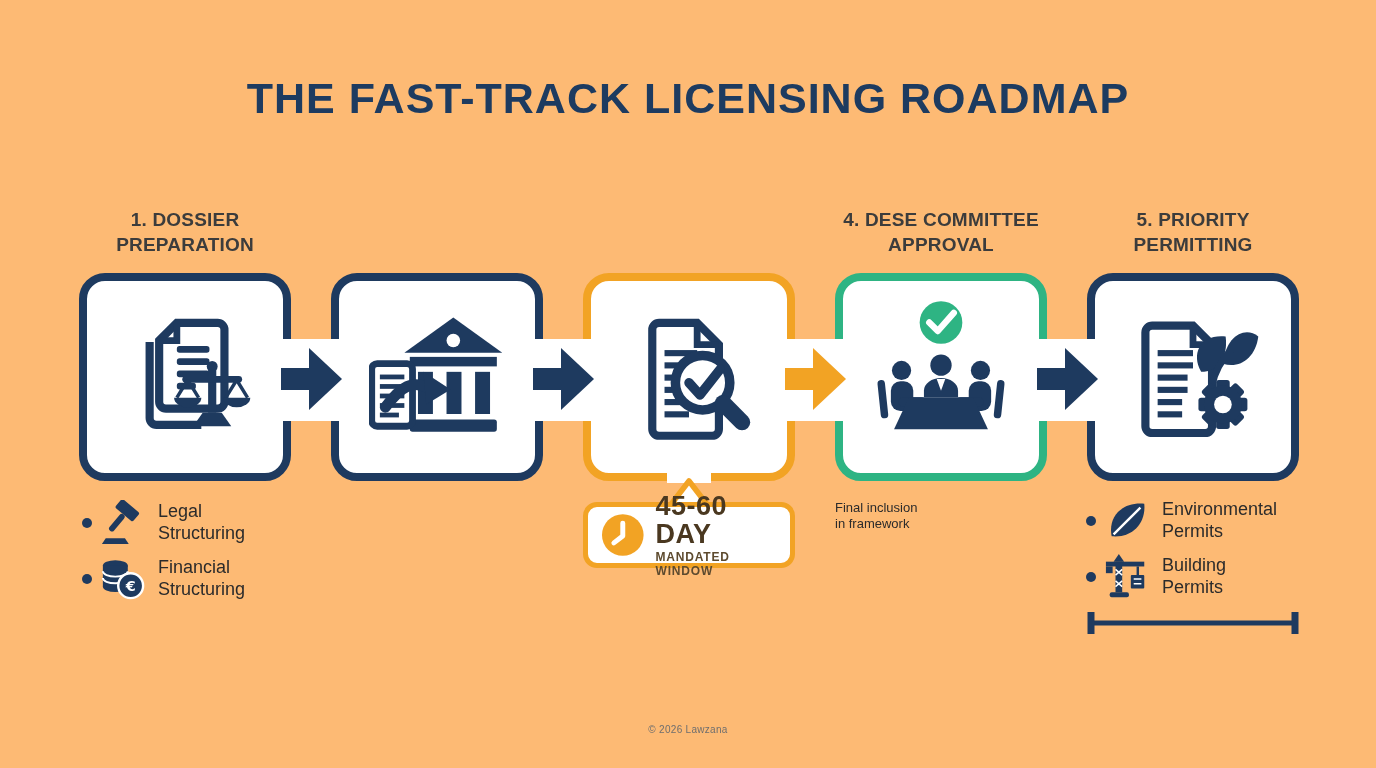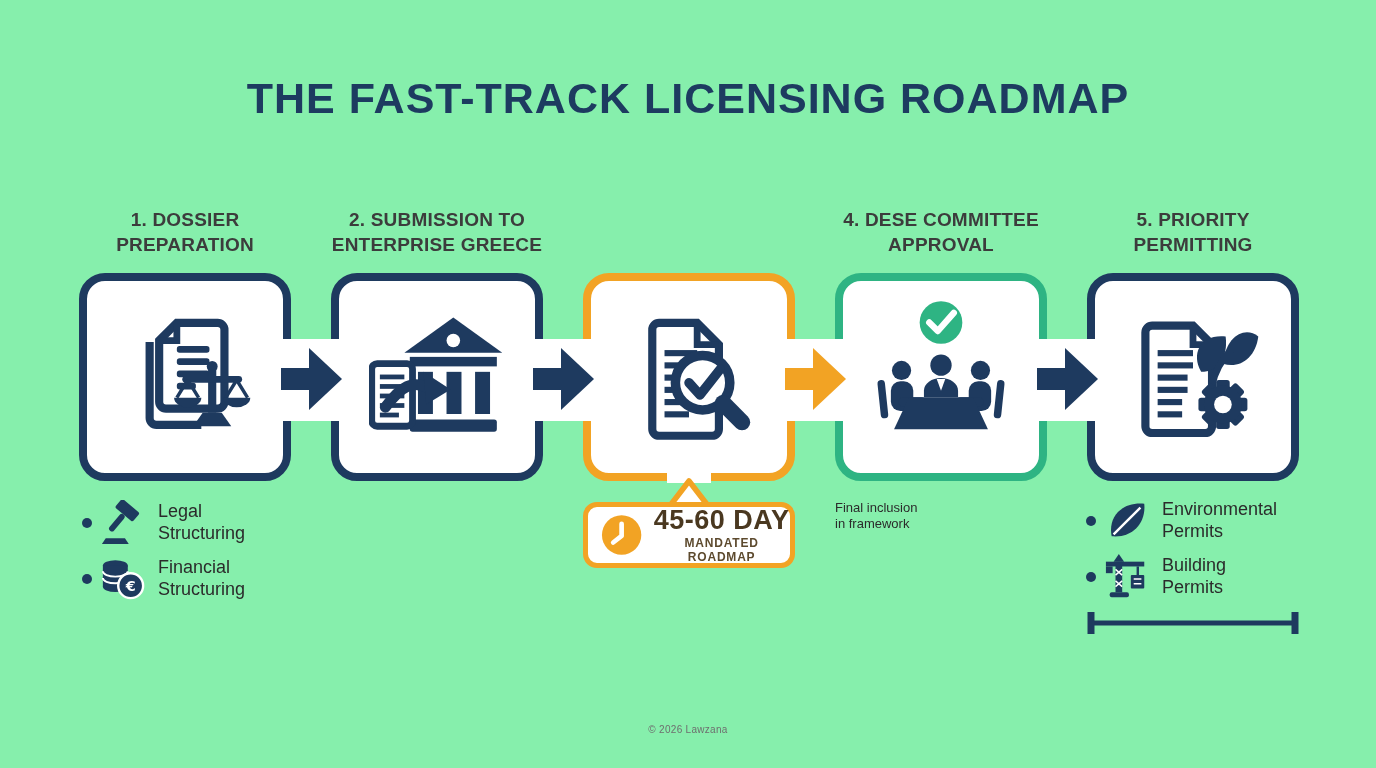--- a/index.html
+++ b/index.html
@@ -1,37 +1,37 @@
 <!DOCTYPE html>
 <html><head>
 <meta charset="utf-8">
 <style>
   html,body{margin:0;padding:0;background:#ffffff;}
-  #canvas{position:relative;width:1376px;height:768px;background:#86efac;overflow:hidden;
+  #canvas{position:relative;width:1376px;height:768px;background:#fdba74;overflow:hidden;
           font-family:"Liberation Sans",sans-serif;}
   .title{position:absolute;top:74px;left:0;width:100%;text-align:center;
          font-size:43px;font-weight:800;letter-spacing:1px;color:#1d3b60;}
   .step-header{position:absolute;top:207px;width:260px;text-align:center;
          font-size:19px;font-weight:800;line-height:1.32;color:#3c3c3c;
          white-space:pre-line;letter-spacing:0.2px;}
   .step-box{position:absolute;top:273px;width:212px;height:208px;background:#fff;
          border:8px solid #1e3a5f;border-radius:26px;box-sizing:border-box;}
   .b-orange{border-color:#f2a324;}
   .b-green{border-color:#2eb483;}
   .box-icon{position:absolute;top:312px;width:136px;height:136px;}
   .box-icon-tall{position:absolute;top:299px;width:150px;height:160px;}
   .arrow-mask{position:absolute;top:339px;width:58px;height:82px;background:#fff;}
   .flow-arrow{position:absolute;top:346px;width:62px;height:66px;}
   .detail-item{position:absolute;display:flex;align-items:center;}
   .bullet{width:10px;height:10px;border-radius:50%;background:#1e3a5f;margin-right:8px;flex:none;}
   .detail-icon{width:46px;height:46px;margin-right:12px;flex:none;}
   .detail-text{font-size:18px;color:#2b2b2b;line-height:1.22;white-space:pre-line;}
   .callout{position:absolute;left:583px;top:502px;width:212px;height:66px;box-sizing:border-box;
          border:5px solid #f2a324;border-radius:14px;background:#fff;
-         display:flex;align-items:center;padding-left:13px;text-align:center;}
+         display:flex;align-items:center;padding-left:13px;}
   .callout-texts{margin-left:11px;}
   .callout-title{font-size:27px;font-weight:800;color:#4a3820;letter-spacing:0.5px;line-height:1.05;}
   .callout-sub{font-size:12px;font-weight:800;color:#5d4a2e;letter-spacing:0.8px;margin-top:2px;}
   .pointer{position:absolute;left:661px;top:473px;width:56px;height:36px;}
   .note{position:absolute;left:835px;top:500px;width:212px;text-align:left;
         font-size:13px;color:#2b2b2b;line-height:1.25;white-space:pre-line;}
   .timeline-svg{position:absolute;left:1086px;top:610px;width:214px;height:26px;}
   .timeline-label{position:absolute;left:1086px;top:632px;width:214px;text-align:center;
         font-size:20px;font-weight:800;color:#1d3b60;letter-spacing:0.3px;}
   .footer{position:absolute;top:724px;left:0;width:100%;text-align:center;
@@ -39,22 +39,20 @@
 </style>
 </head>
 <body>
 
 <div id="canvas">
 
   <div class="title">THE FAST-TRACK LICENSING ROADMAP</div>
 
   <div class="step-header" style="left:55px">1. DOSSIER
 PREPARATION</div>
-  <div class="step-header" style="left:307px">2. SUBMISSION TO
-ENTERPRISE GREECE</div>
   <div class="step-header" style="left:811px">4. DESE COMMITTEE
 APPROVAL</div>
   <div class="step-header" style="left:1063px">5. PRIORITY
 PERMITTING</div>
 
   <div class="step-box" style="left:79px"></div>
   <div class="step-box" style="left:331px"></div>
   <div class="step-box b-orange" style="left:583px"></div>
   <div class="step-box b-green" style="left:835px"></div>
   <div class="step-box" style="left:1087px"></div>
@@ -203,21 +201,21 @@
     <path d="M8 34 L28 8 L48 34" stroke="#f2a324" stroke-width="5.5" fill="none" stroke-linejoin="round"></path>
   </svg>
 
   <div class="callout">
     <svg width="44" height="44" viewBox="0 0 44 44">
       <circle cx="22" cy="22" r="21" fill="#f2a324"></circle>
       <path d="M22 10 V23 L13 30" stroke="#fff" stroke-width="5" fill="none" stroke-linecap="round" stroke-linejoin="round"></path>
     </svg>
     <div class="callout-texts">
       <div class="callout-title">45-60 DAY</div>
-      <div class="callout-sub">MANDATED ROADMAP</div>
+      <div class="callout-sub">MANDATED WINDOW</div>
     </div>
   </div>
 
   <div class="note">Final inclusion
 in framework</div>
 
   <div class="detail-item" style="left:1086px;top:498px">
     <span class="bullet"></span>
     <svg class="detail-icon" viewBox="0 0 48 48">
       <path d="M8 40 C4 20 18 4 42 6 C44 26 30 42 8 40 Z" fill="#1e3a5f"></path>

